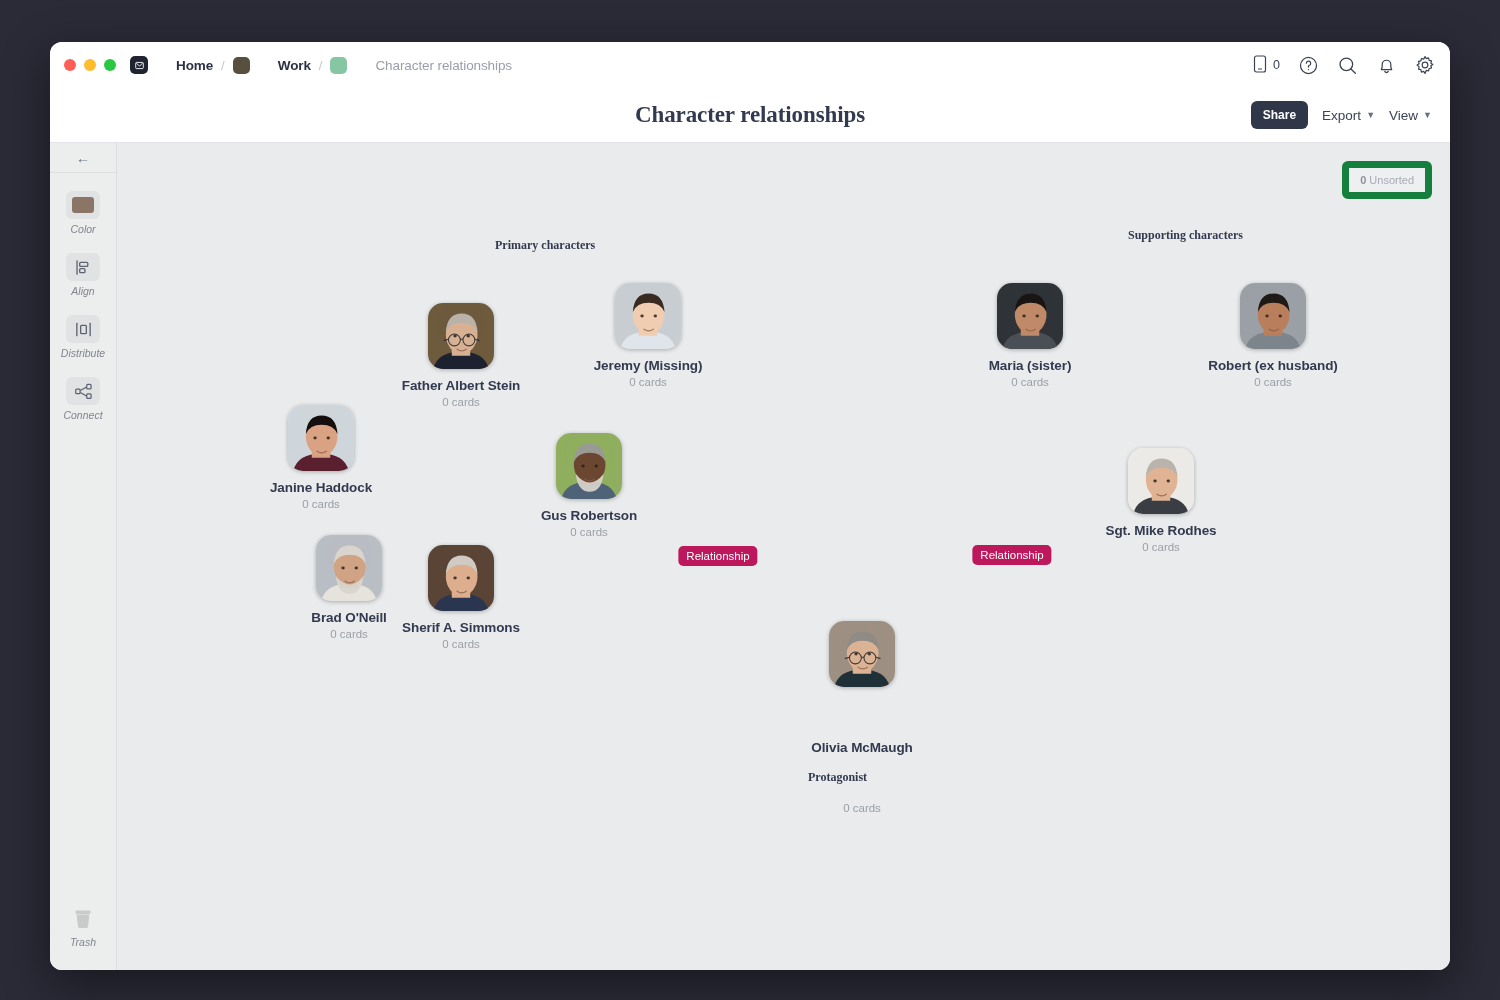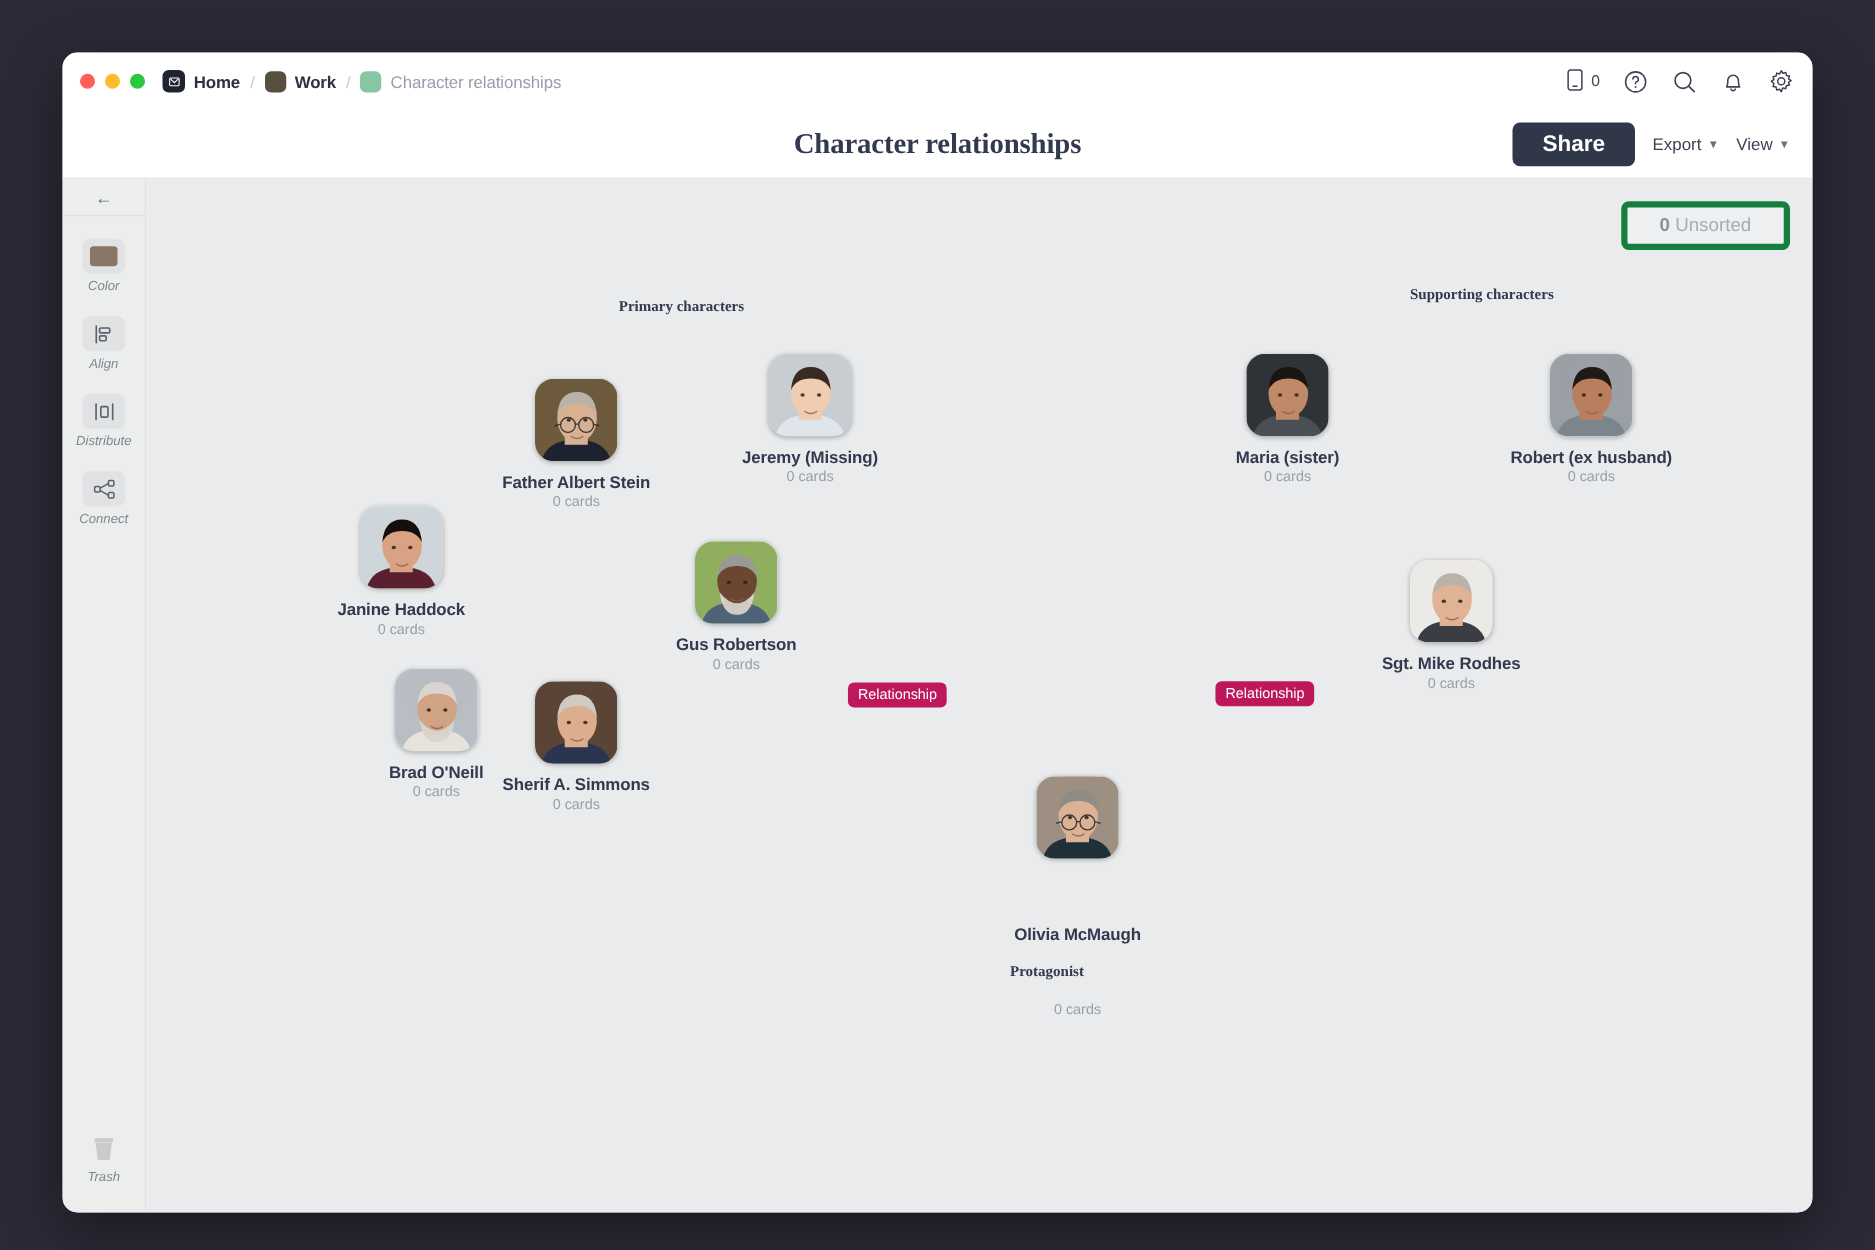--- a/index.html
+++ b/index.html
@@ -55,21 +55,21 @@
   .dot.yellow { background: #febc2e; }
   .dot.green { background: #28c840; }
 
   .breadcrumb {
     display: flex;
     align-items: center;
     gap: 7px;
     font-size: 13.5px;
   }
   .crumb { display: flex; align-items: center; gap: 7px; }
-  .crumb-label { font-weight: bold; color: #2d3142; letter-spacing: -0.1px; }
+  .crumb-label { font-weight: bold; color: #2d3142; letter-spacing: -0.1px; margin-left: 21px; }
   .crumb-label.muted { font-weight: normal; color: #9a9daa; }
   .crumb-sep { color: #c6c8d0; font-size: 13px; padding: 0 1px; }
 
   .logo-badge {
     width: 18px; height: 18px; border-radius: 5px;
     background: #1f2430;
     display: flex; align-items: center; justify-content: center;
     color: #fff; font-size: 10px; line-height: 1;
   }
   .sq { width: 17px; height: 17px; border-radius: 5px; }
@@ -116,25 +116,25 @@
     margin-left: auto;
     display: flex;
     align-items: center;
     gap: 14px;
     padding-right: 18px;
     z-index: 2;
   }
   .btn-share {
     background: #2f3749;
     color: #ffffff;
-    font-size: 18px;
+    font-size: 12px;
     font-weight: bold;
     border: none;
     border-radius: 6px;
-    padding: 7px 24px;
+    padding: 7px 12px;
     cursor: pointer;
     font-family: "Liberation Sans", sans-serif;
   }
   .menu-btn {
     display: flex; align-items: center; gap: 5px;
     font-size: 13.5px; color: #3d4354;
     cursor: pointer;
     background: none; border: none;
     font-family: "Liberation Sans", sans-serif;
   }
@@ -195,24 +195,24 @@
     flex: 1;
     background: #eaebec;
     overflow: hidden;
   }
 
   .unsorted-pill {
     position: absolute;
     right: 18px;
     top: 18px;
     background: #eeeff0;
-    border: 5px solid #15803d;
+    border: 7px solid #15803d;
     border-radius: 6px;
-    padding: 6px 26px;
-    font-size: 15px;
+    padding: 6px 11px;
+    font-size: 11px;
     color: #a7abb4;
     cursor: pointer;
   }
   .unsorted-pill b { color: #8d919b; }
 
   .section-title {
     position: absolute;
     font-family: "Liberation Serif", "DejaVu Serif", serif;
     font-weight: bold;
     font-size: 12px;

